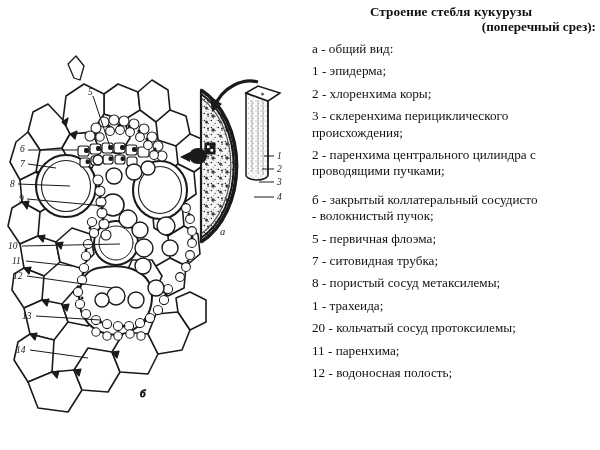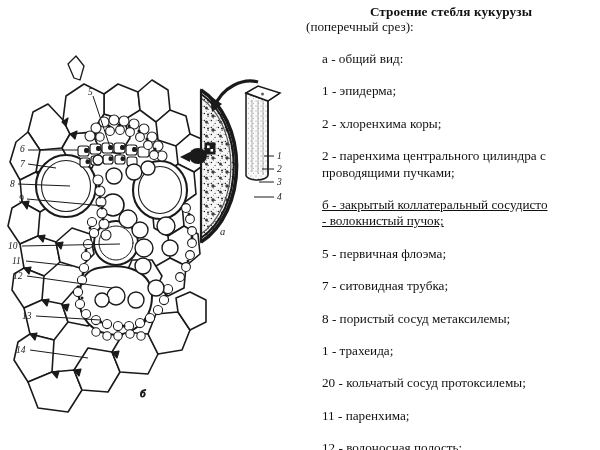--- a/index.html
+++ b/index.html
@@ -50,42 +50,41 @@
   }
   .legend-title {
     font-weight: bold;
     font-size: 13.2px;
     line-height: 15px;
     text-align: center;
     letter-spacing: 0.1px;
     white-space: nowrap;
   }
   .legend-subtitle {
-    font-weight: normal;
+    font-weight: bold;
     font-size: 13.2px;
     line-height: 16px;
-    text-align: left;
+    text-align: right;
     white-space: nowrap;
   }
   .legend-list {
     margin: 3px 0 0 0;
     padding: 0;
     list-style: none;
   }
   .legend-item {
     font-size: 13.2px;
     line-height: 16.4px;
     text-align: left;
     white-space: pre-wrap;
-    margin: 16px;
+    margin: 6px;
     padding: 0;
   }
   .legend-item.spaced {
     margin-top: 12px;
-    text-decoration: underline;
   }
 </style>
 </head>
 <body>
 
 <div id="page">
 
   <div id="figure-panel">
     <svg id="figure-svg" viewBox="0 0 300 450">
       <defs>
@@ -383,20 +382,22 @@
     </svg>
   </div>
 
   <div id="legend-panel">
     <div class="legend-title">Строение стебля кукурузы</div>
     <div class="legend-subtitle">(поперечный срез):</div>
     <ul class="legend-list" id="legend-list">
         <li class="legend-item">а - общий вид:</li>
         <li class="legend-item">1 - эпидерма;</li>
         <li class="legend-item">2 - хлоренхима коры;</li>
+        <li class="legend-item">3 - склеренхима перициклического
+происхождения;</li>
         <li class="legend-item">2 - паренхима центрального цилиндра с
 проводящими пучками;</li>
         <li class="legend-item spaced">б - закрытый коллатеральный сосудисто
 - волокнистый пучок;</li>
         <li class="legend-item">5 - первичная флоэма;</li>
         <li class="legend-item">7 - ситовидная трубка;</li>
         <li class="legend-item">8 - пористый сосуд метаксилемы;</li>
         <li class="legend-item">1 - трахеида;</li>
         <li class="legend-item">20 - кольчатый сосуд протоксилемы;</li>
         <li class="legend-item">11 - паренхима;</li>

